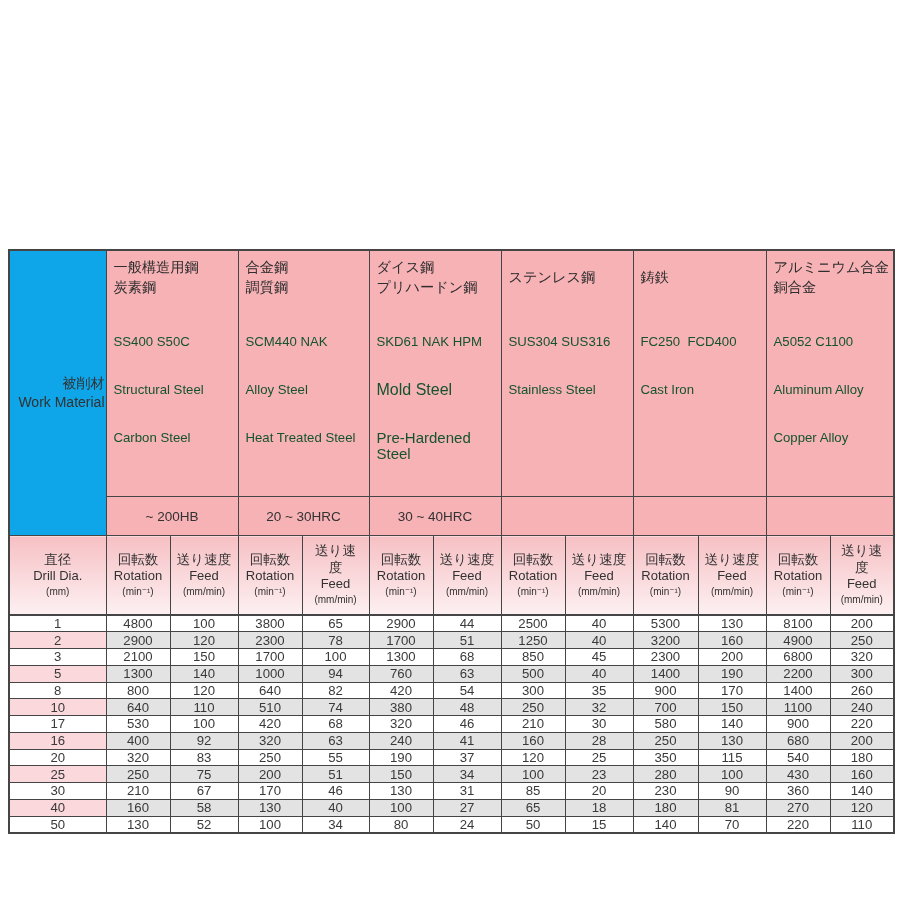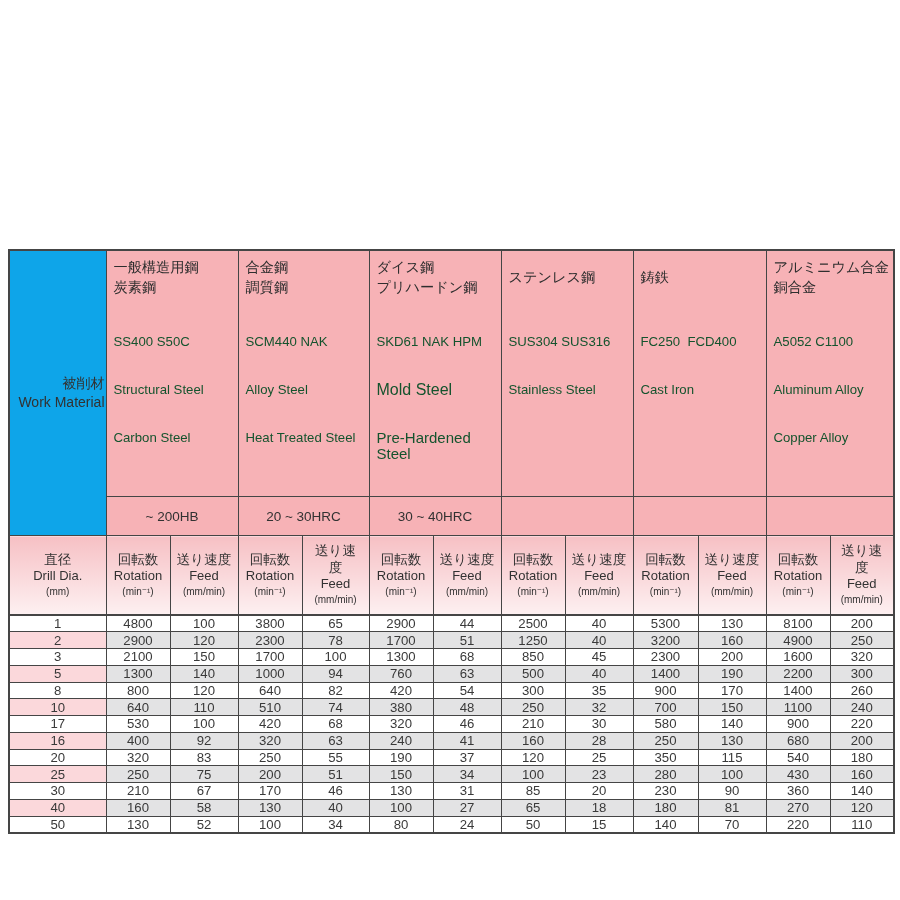--- a/index.html
+++ b/index.html
@@ -259,21 +259,21 @@
         <td>2100</td>
         <td>150</td>
         <td>1700</td>
         <td>100</td>
         <td>1300</td>
         <td>68</td>
         <td>850</td>
         <td>45</td>
         <td>2300</td>
         <td>200</td>
-        <td>1600</td>
+        <td>6800</td>
         <td>320</td>
       </tr>
       <tr class="shaded">
         <td class="dia">5</td>
         <td>1300</td>
         <td>140</td>
         <td>1000</td>
         <td>94</td>
         <td>760</td>
         <td>63</td>

